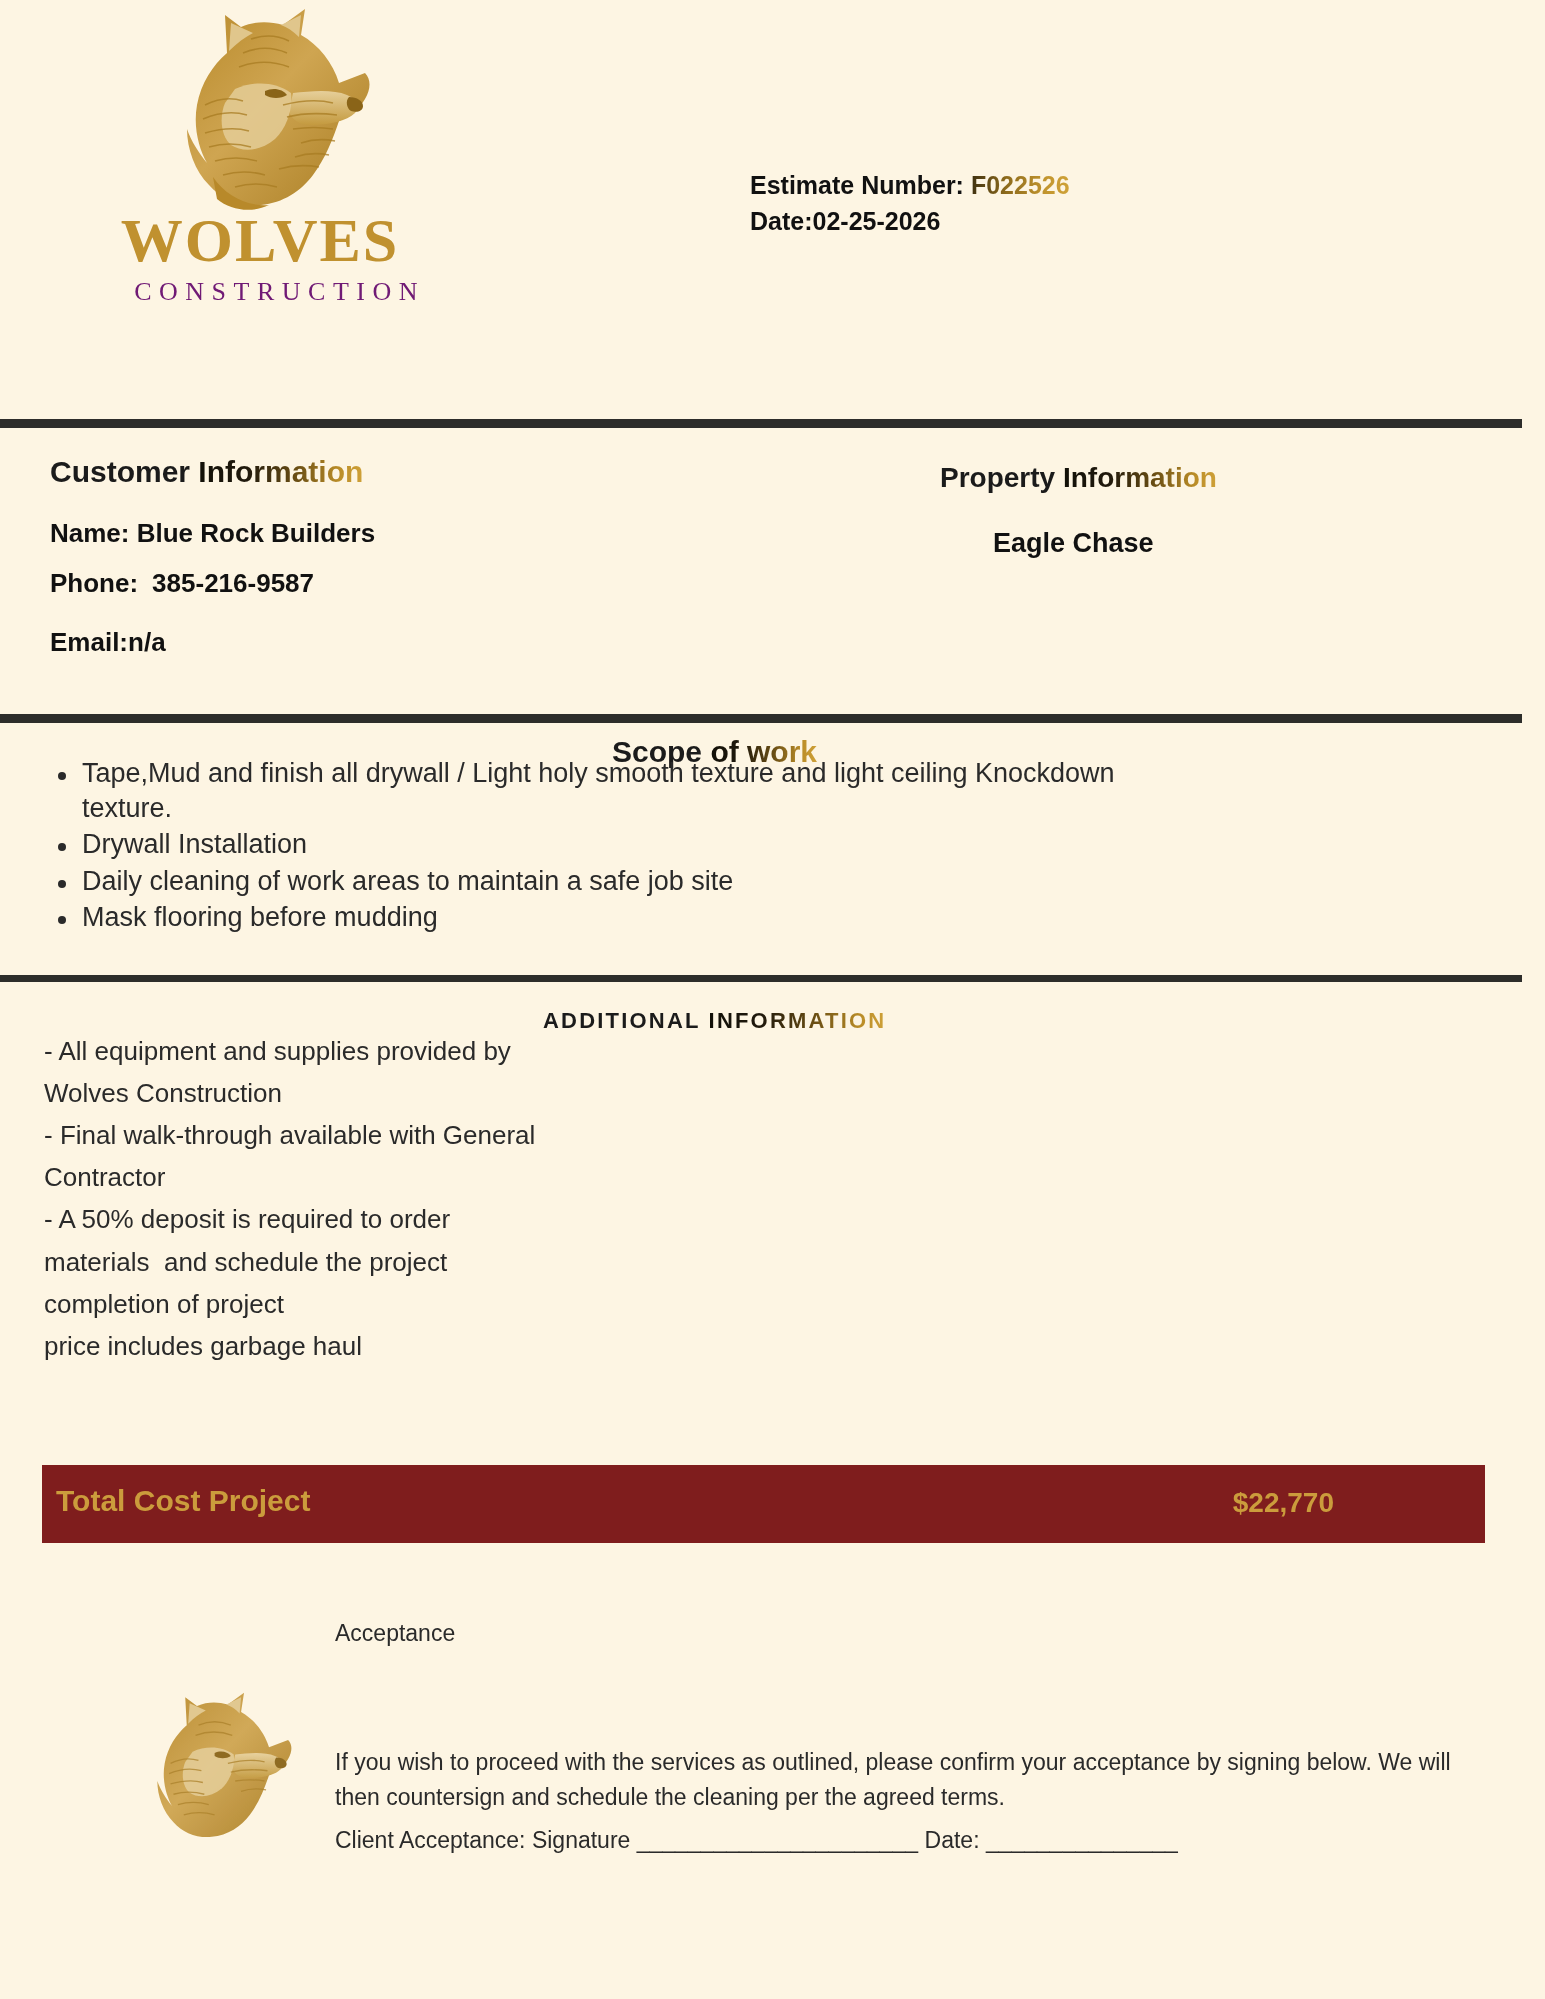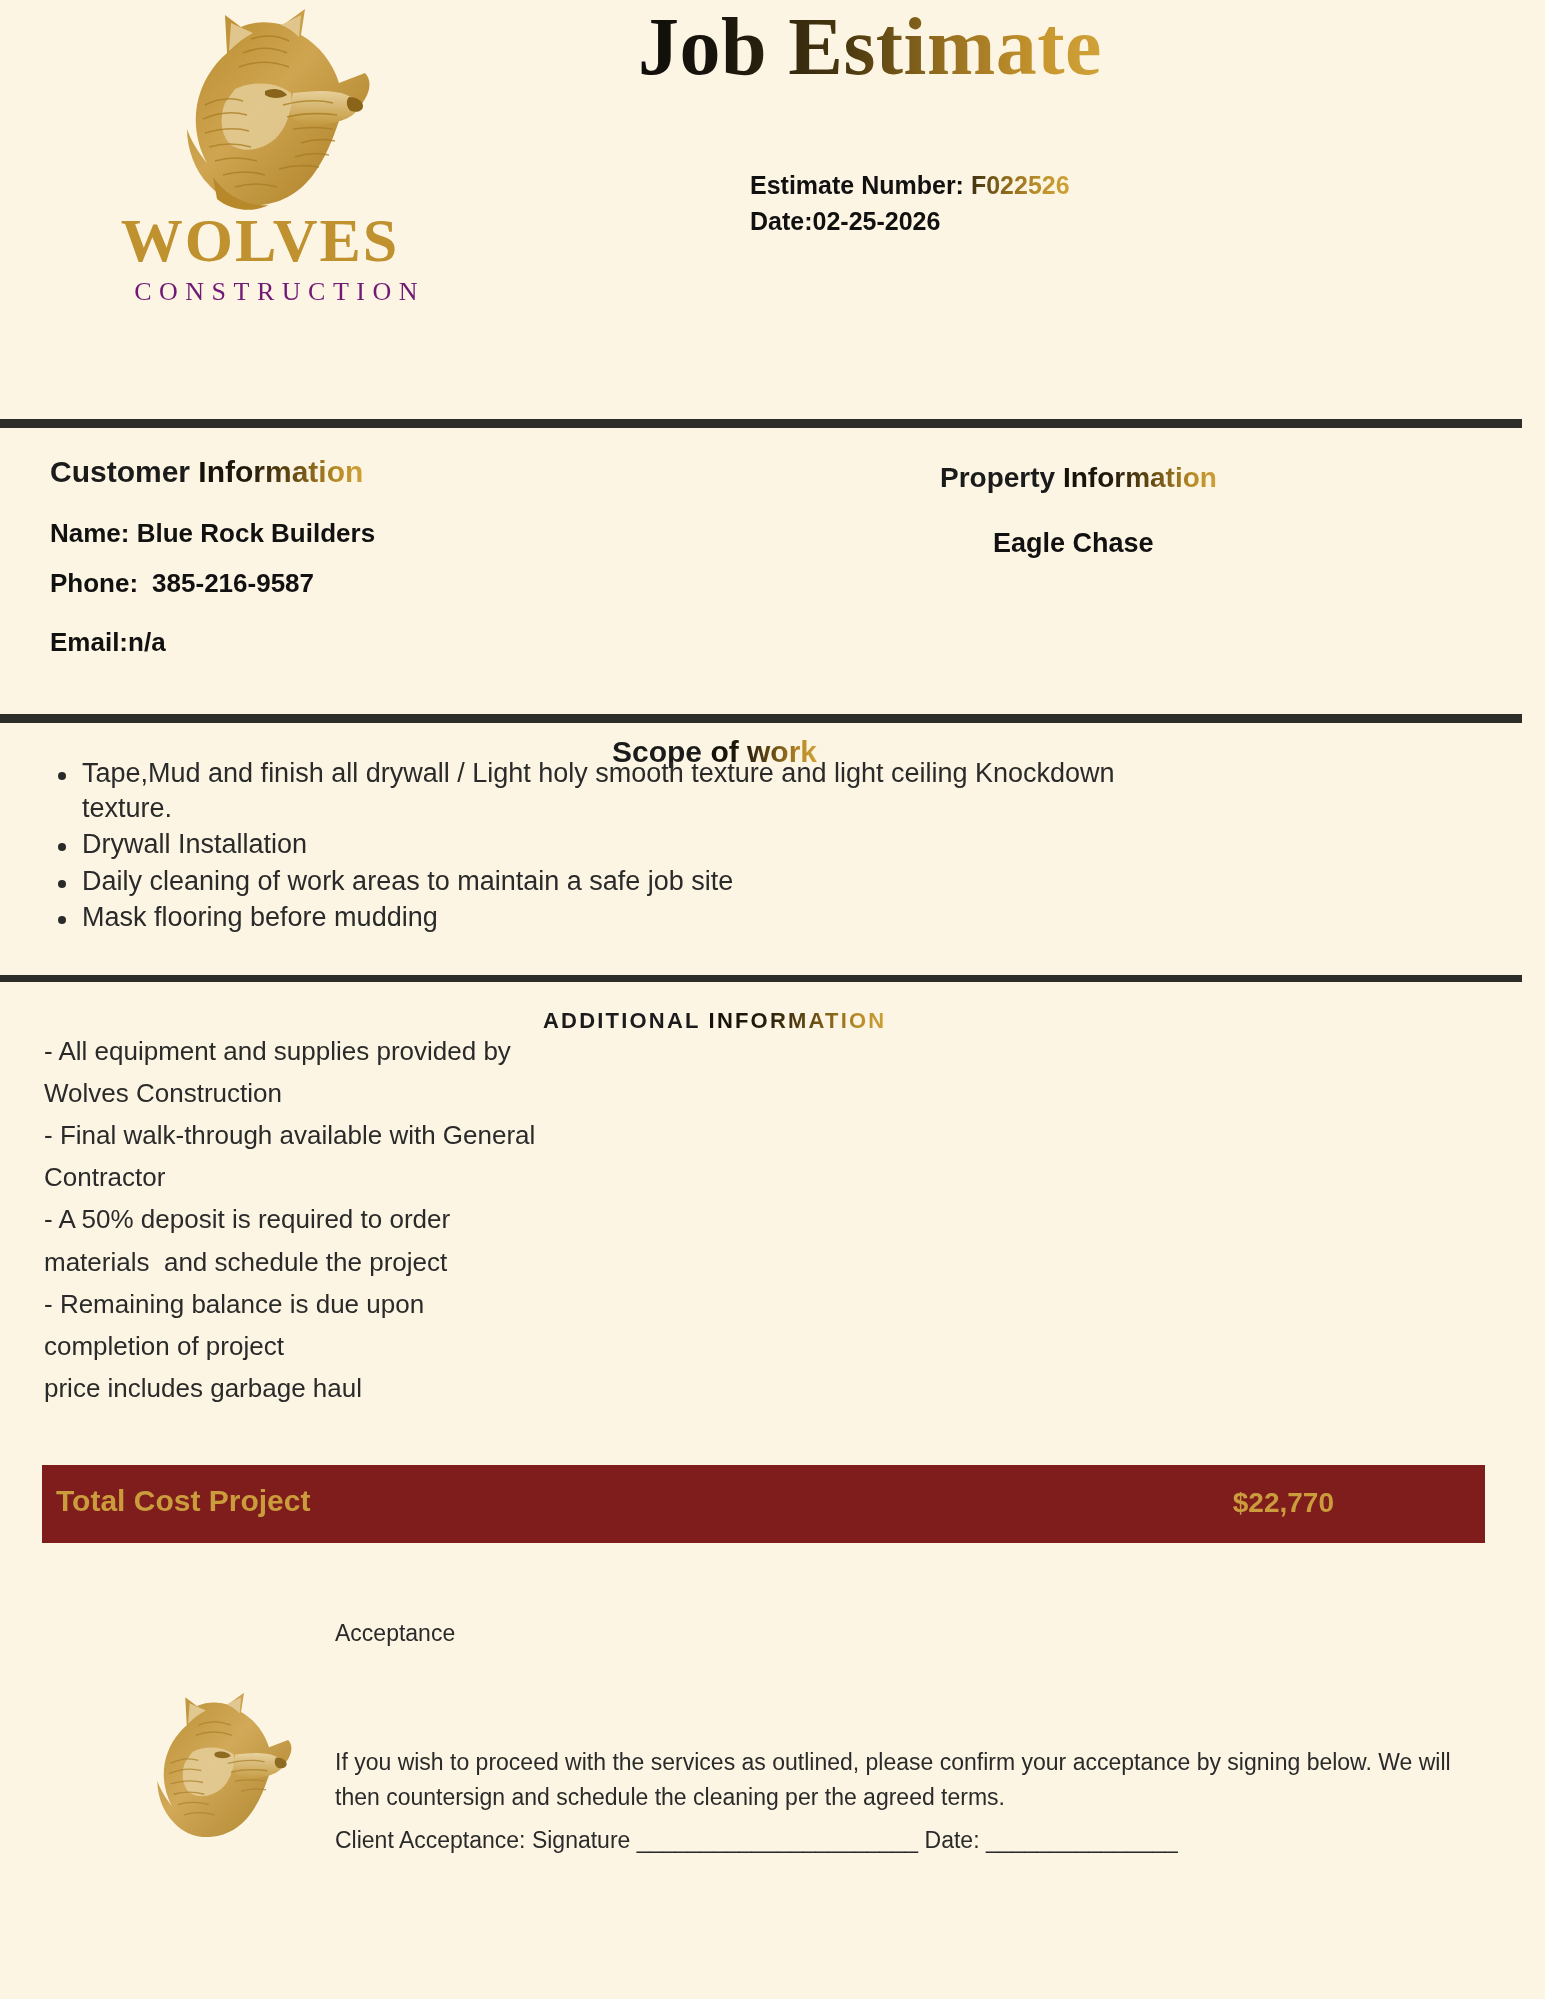--- a/index.html
+++ b/index.html
@@ -186,23 +186,20 @@
       <path d="M122 82 C130 78 140 80 144 86 C138 90 128 90 122 86 Z" fill="#8a6418"></path>
 
       <path d="M206 88 C214 88 220 92 220 97 C220 102 214 104 208 102 C204 100 202 92 206 88 Z" fill="#8a6418"></path>
 
       <path d="M70 168 C82 186 104 198 126 196 C110 204 88 202 74 190 Z" fill="#b8892a"></path>
     </svg>
     <div class="logo-name">WOLVES</div>
     <div class="logo-sub">CONSTRUCTION</div>
   </div>
 
-  <div class="doc-title">
-    <span class="grad">Job Estimate</span>
-  </div>
 
   <div class="meta">
     <div>
       <span class="lbl">Estimate Number:</span>
       <span class="val">F022526</span>
     </div>
     <div><span class="lbl">Date:</span><span class="lbl">02-25-2026</span></div>
   </div>
 
   <div class="rule r1"></div>
@@ -228,21 +225,20 @@
   <div class="rule r3"></div>
 
   <div class="addl-head"><span>ADDITIONAL </span><span class="grad2">INFORMATION</span></div>
   <div class="addl-body" id="addl-body">
       <div>- All equipment and supplies provided by</div>
       <div>Wolves Construction</div>
       <div>- Final walk-through available with General</div>
       <div>Contractor</div>
       <div>- A 50% deposit is required to order</div>
       <div>materials  and schedule the project</div>
-      <div>- Remaining balance is due upon</div>
       <div>completion of project</div>
       <div>price includes garbage haul</div>
     </div>
 
   <div class="total-bar">
     <span class="total-label">Total Cost Project</span>
     <span class="total-value">$22,770</span>
   </div>
 
   <svg class="acc-logo" viewBox="0 0 245 210">

